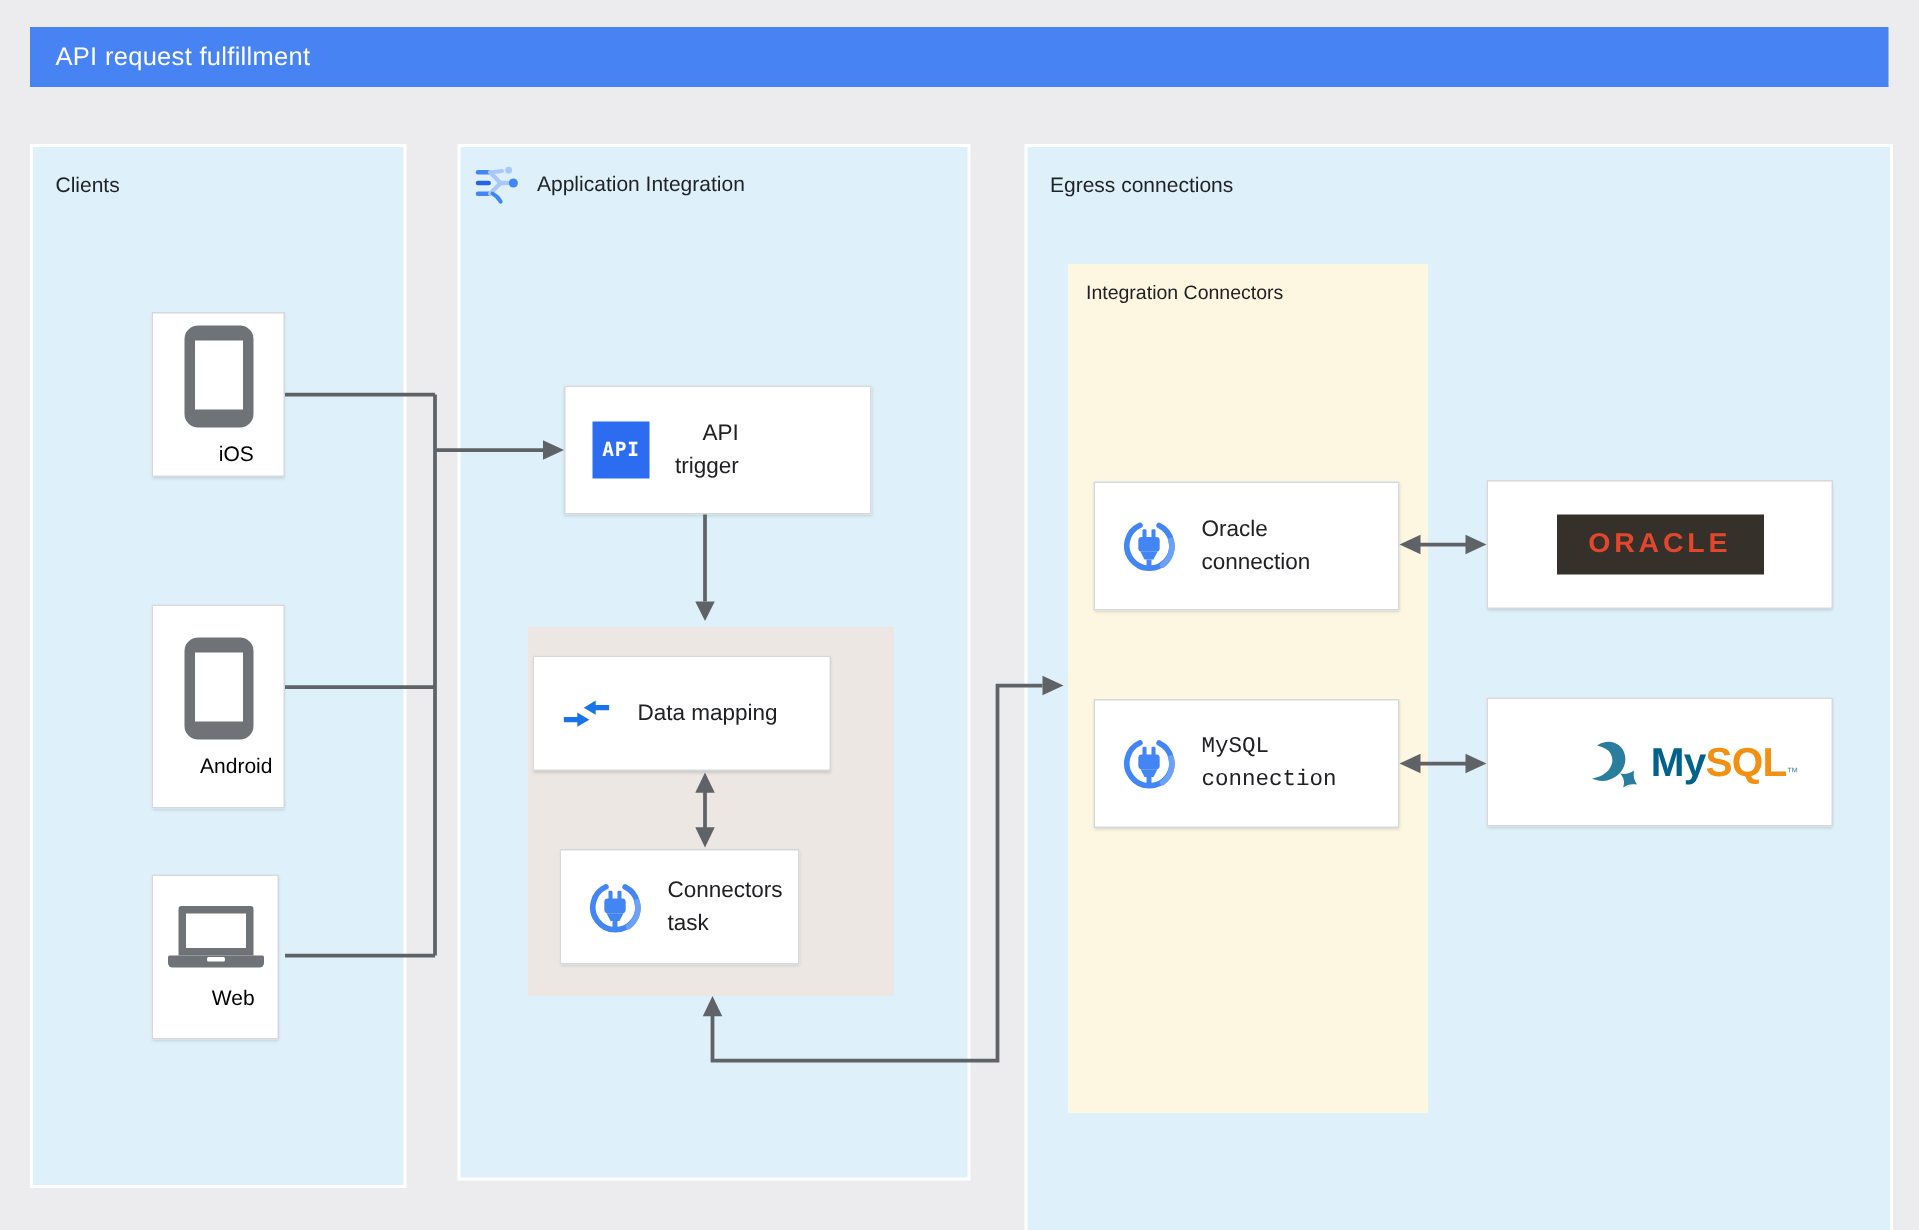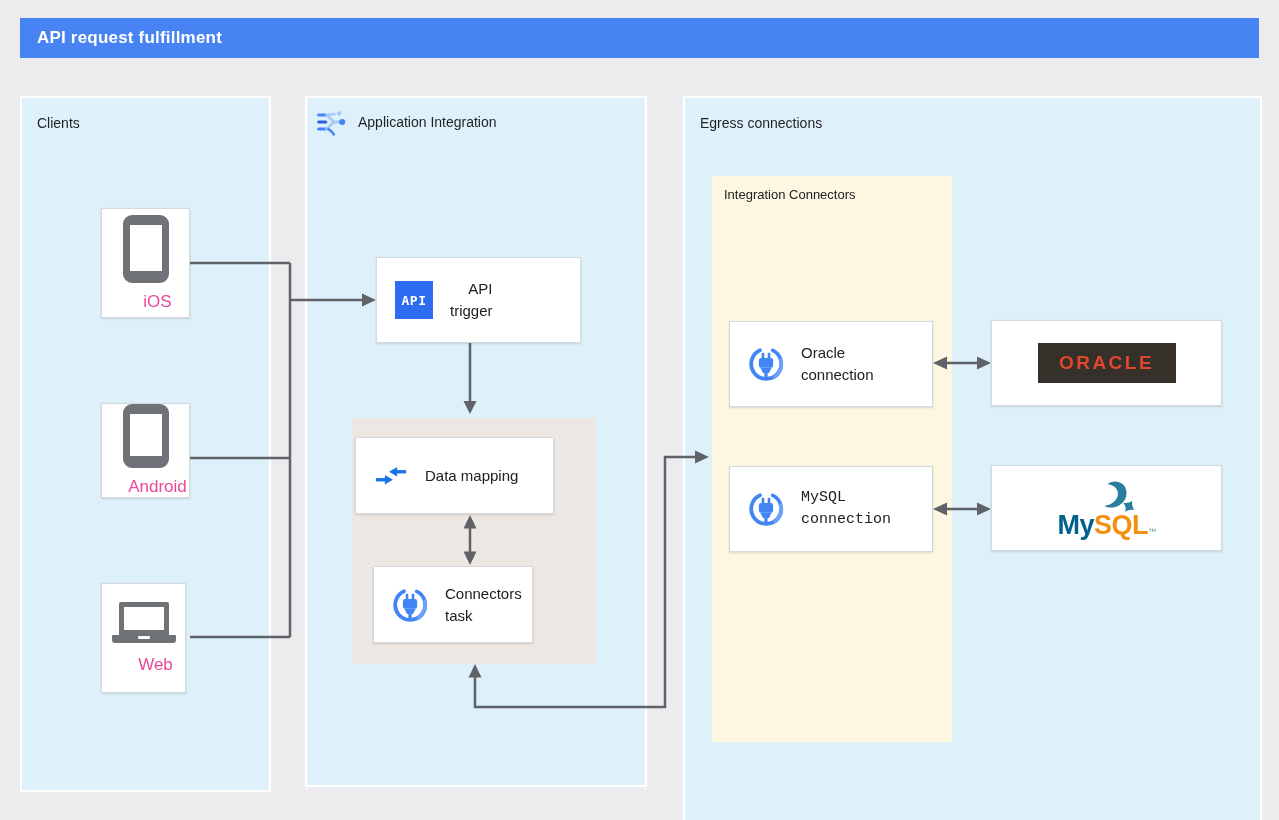--- a/index.html
+++ b/index.html
@@ -5,35 +5,35 @@
   html,body{margin:0;padding:0;}
   body{
     width:1279px;height:820px;background:#ececee;position:relative;overflow:hidden;
     font-family:"Liberation Sans","DejaVu Sans",sans-serif;color:#202124;
     -webkit-font-smoothing:antialiased;
   }
   .abs{position:absolute;}
   
   .title-bar{
     left:20px;top:18px;width:1239px;height:40px;background:#4783f2;
-    display:flex;align-items:center;padding-left:17px;box-sizing:border-box;font-weight:bold;
+    display:flex;align-items:center;padding-left:17px;box-sizing:border-box;
   }
   .title-bar .t{color:#ffffff;font-size:17px;letter-spacing:.2px;}
   
   .panel{background:#def1fb;border:2px solid #ffffff;box-sizing:border-box;}
   .panel-title{font-size:14px;color:#1f2124;}
   .yellow-panel{background:#fdf7e2;}
   .beige-box{background:#ece7e2;}
   
   .card{
     background:#ffffff;border:1px solid #d5d8dc;box-sizing:border-box;
     box-shadow:0 1px 2px rgba(60,64,67,.18);
   }
   .client-card{display:flex;flex-direction:column;align-items:center;justify-content:center;gap:9px;}
-  .client-label{font-size:17px;color:#ec4899;margin-left:24px;}
+  .client-label{font-size:14px;color:#000000;margin-left:24px;}
   .node-card{display:flex;align-items:center;gap:17px;padding-left:18px;}
   .node-label{font-size:15px;line-height:1.45;color:#202124;white-space:pre-line;}
   
   .phone{
     width:46px;height:68px;box-sizing:border-box;background:#fff;
     border:solid #6f7377;border-width:10px 7px 12px 7px;border-radius:9px;
   }
   
   .laptop{width:64px;height:44px;position:relative;}
   .laptop .scr{
@@ -54,21 +54,21 @@
   }
   
   .oracle-card,.mysql-card{display:flex;align-items:center;justify-content:center;}
   .oracle-box{
     width:138px;height:40px;background:#353029;display:flex;align-items:center;justify-content:center;
   }
   .oracle-box .txt{
     color:#e2462d;font-size:19px;font-weight:bold;letter-spacing:2.5px;transform:scaleY(.96);
   }
   
-  .mysql-logo{display:flex;flex-direction:column;align-items:flex-start;line-height:1;}
+  .mysql-logo{display:flex;flex-direction:row;align-items:center;line-height:1;}
   .mysql-logo svg{margin-left:34px;margin-bottom:-6px;}
   .mysql-word{font-weight:bold;font-size:27px;letter-spacing:-.5px;}
   .mysql-word .my{color:#00618a;}
   .mysql-word .sql{color:#f29111;}
   .mysql-word .tm{font-size:8px;color:#5d91a8;font-weight:normal;vertical-align:baseline;}
   svg.layer{position:absolute;left:0;top:0;pointer-events:none;}
 </style>
 </head>
 <body>
 
@@ -78,21 +78,21 @@
 
 <div class="abs panel" style="left:20px;top:96px;width:251px;height:696px;">
   <div class="abs panel-title" style="left:15px;top:17px;">Clients</div>
 </div>
 
 <div class="abs card client-card" style="left:101px;top:208px;width:89px;height:110px;">
   <div class="phone"></div>
   <div class="client-label">iOS</div>
 </div>
 
-<div class="abs card client-card" style="left:101px;top:403px;width:89px;height:95px;justify-content:center;">
+<div class="abs card client-card" style="left:101px;top:403px;width:89px;height:136px;justify-content:center;">
   <div class="phone"></div>
   <div class="client-label">Android</div>
 </div>
 
 <div class="abs card client-card" style="left:101px;top:583px;width:85px;height:110px;">
   <div class="laptop">
     <div class="scr"></div>
       <div class="base"></div>
       <div class="notch"></div>
   </div>

